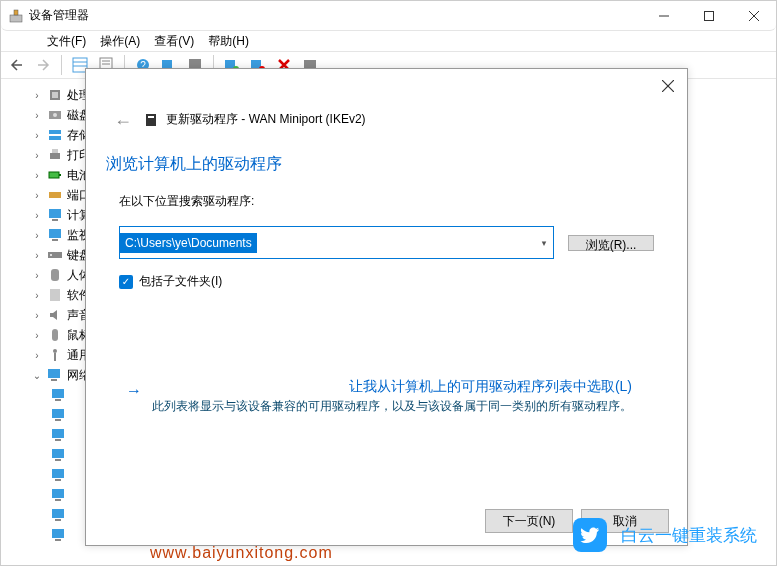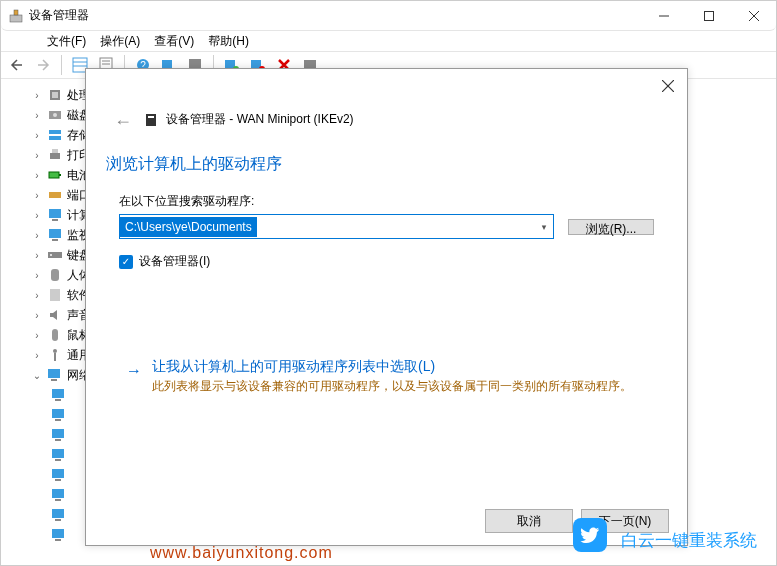--- a/index.html
+++ b/index.html
@@ -29,39 +29,39 @@
 .dev-icon { width: 16px; height: 16px; display: inline-flex; align-items: center; justify-content: center; }
 
 
 .dialog { position: absolute; left: 85px; top: 68px; width: 603px; height: 478px; background: #fff; border: 1px solid #999; box-shadow: 0 0 8px rgba(0,0,0,0.15); }
 .dlg-close { position: absolute; right: 12px; top: 10px; width: 14px; height: 14px; display: flex; align-items: center; justify-content: center; cursor: pointer; }
 .dlg-header { display: flex; align-items: center; margin: 40px 0 0 28px; gap: 12px; }
 .back-arrow { font-size: 18px; color: #888; }
 .dlg-title { font-size: 12px; display: flex; align-items: center; gap: 8px; }
 .section-title { color: #0066cc; font-size: 16px; margin: 24px 0 0 20px; }
 .form-area { margin: 18px 33px 0 33px; }
-.form-label { font-size: 12px; margin-bottom: 4px; }
+.form-label { font-size: 12px; margin-bottom: 16px; }
 .form-row { display: flex; gap: 14px; align-items: center; }
-.combo { flex: 1; height: 25px; border: 1px solid #0078d7; display: flex; align-items: center; padding: 0; position: relative; }
+.combo { flex: 1; height: 33px; border: 1px solid #0078d7; display: flex; align-items: center; padding: 0; position: relative; }
 .combo-text { background: #0078d7; color: #fff; padding: 3px 5px; font-size: 12px; }
 .combo-arrow { margin-left: auto; width: 18px; text-align: center; color: #555; font-size: 9px; }
 .browse-btn { width: 86px; height: 16px; border: 1px solid #adadad; background: #e1e1e1; font-size: 12px; }
 .checkbox-row { display: flex; align-items: center; gap: 6px; margin-top: 14px; font-size: 12px; }
 .chk { width: 14px; height: 14px; background: #0078d7; border-radius: 2px; display: flex; align-items: center; justify-content: center; color: #fff; font-size: 10px; }
 
 .link-section { margin: 88px 33px 0 40px; display: flex; gap: 10px; }
 .link-arrow { color: #0066cc; font-size: 16px; margin-top: 2px; }
-.link-text-main { color: #0066cc; font-size: 14px; }
-.link-text-sub { font-size: 12px; color: #a16207; margin-top: 2px; line-height: 1.4; }
+.link-text-main { color: #0066cc; font-size: 14px; text-align: right; }
+.link-text-sub { font-size: 12px; color: #0c4a6e; margin-top: 2px; line-height: 1.4; }
 
 .dlg-footer { position: absolute; bottom: 12px; right: 18px; display: flex; gap: 8px; }
 .dlg-btn { width: 88px; height: 24px; border: 1px solid #adadad; background: #e1e1e1; font-size: 12px; }
 
 .watermark { position: absolute; left: 150px; bottom: 4px; color: #c2410c; font-size: 16px; letter-spacing: 1px; }
-.logo { position: absolute; right: 20px; bottom: 14px; display: flex; align-items: flex-end; gap: 14px; color: #1e9fff; font-size: 17px; font-weight: 400; }
+.logo { position: absolute; right: 20px; bottom: 14px; display: flex; align-items: center; gap: 14px; color: #1e9fff; font-size: 17px; font-weight: 400; }
 .logo-icon { width: 34px; height: 34px; background: #1e9fff; border-radius: 8px; display: flex; align-items: center; justify-content: center; }
 
 svg { display: block; }
 </style>
 </head>
 <body>
 
 <div class="main-window">
 
   <div class="titlebar">
@@ -395,52 +395,52 @@
       </svg>
   </div>
 
   <div class="dlg-header">
     <span class="back-arrow">←</span>
     <span class="dlg-title">
       <svg width="14" height="14" viewBox="0 0 14 14">
           <rect x="2" y="1" width="10" height="12" fill="#333"></rect>
           <rect x="4" y="3" width="6" height="2" fill="#fff"></rect>
         </svg>
-      <span><span>设备管理器 - </span><span>WAN Miniport (IKEv2)</span></span>
+      <span><span>更新驱动程序 - </span><span>WAN Miniport (IKEv2)</span></span>
     </span>
   </div>
 
   <div class="section-title">浏览计算机上的驱动程序</div>
 
   <div class="form-area">
     <div class="form-label">在以下位置搜索驱动程序:</div>
     <div class="form-row">
       <div class="combo">
         <span class="combo-text">C:\Users\ye\Documents</span>
         <span class="combo-arrow">▾</span>
       </div>
       <button class="browse-btn">浏览(R)...</button>
     </div>
     <div class="checkbox-row">
       <span class="chk">✓</span>
-      <span>设备管理器(I)</span>
+      <span>包括子文件夹(I)</span>
     </div>
   </div>
 
   <div class="link-section">
     <span class="link-arrow">→</span>
     <div>
       <div class="link-text-main">让我从计算机上的可用驱动程序列表中选取(L)</div>
       <div class="link-text-sub">此列表将显示与该设备兼容的可用驱动程序，以及与该设备属于同一类别的所有驱动程序。</div>
     </div>
   </div>
 
   <div class="dlg-footer">
+    <button class="dlg-btn">下一页(N)</button>
     <button class="dlg-btn">取消</button>
-    <button class="dlg-btn">下一页(N)</button>
   </div>
 </div>
 
 <div class="watermark">www.baiyunxitong.com</div>
 <div class="logo">
   <span class="logo-icon">
     <svg width="22" height="22" viewBox="0 0 24 24">
         <path d="M22 5.8c-.8.4-1.6.6-2.5.7.9-.5 1.6-1.4 1.9-2.4-.8.5-1.8.9-2.8 1.1C17.8 4.3 16.7 3.8 15.5 3.8c-2.3 0-4.2 1.9-4.2 4.2 0 .3 0 .7.1 1C7.9 8.8 4.8 7.1 2.7 4.6c-.4.6-.6 1.4-.6 2.2 0 1.5.7 2.8 1.9 3.5-.7 0-1.4-.2-1.9-.5v.1c0 2 1.4 3.7 3.4 4.1-.4.1-.7.1-1.1.1-.3 0-.5 0-.8-.1.5 1.7 2.1 2.9 4 2.9-1.5 1.1-3.3 1.8-5.3 1.8H1.5C3.4 20 5.7 20.8 8.1 20.8c7.4 0 11.4-6.1 11.4-11.4v-.5c.8-.6 1.5-1.3 2-2.1z" fill="#fff"></path>
       </svg>
   </span>

